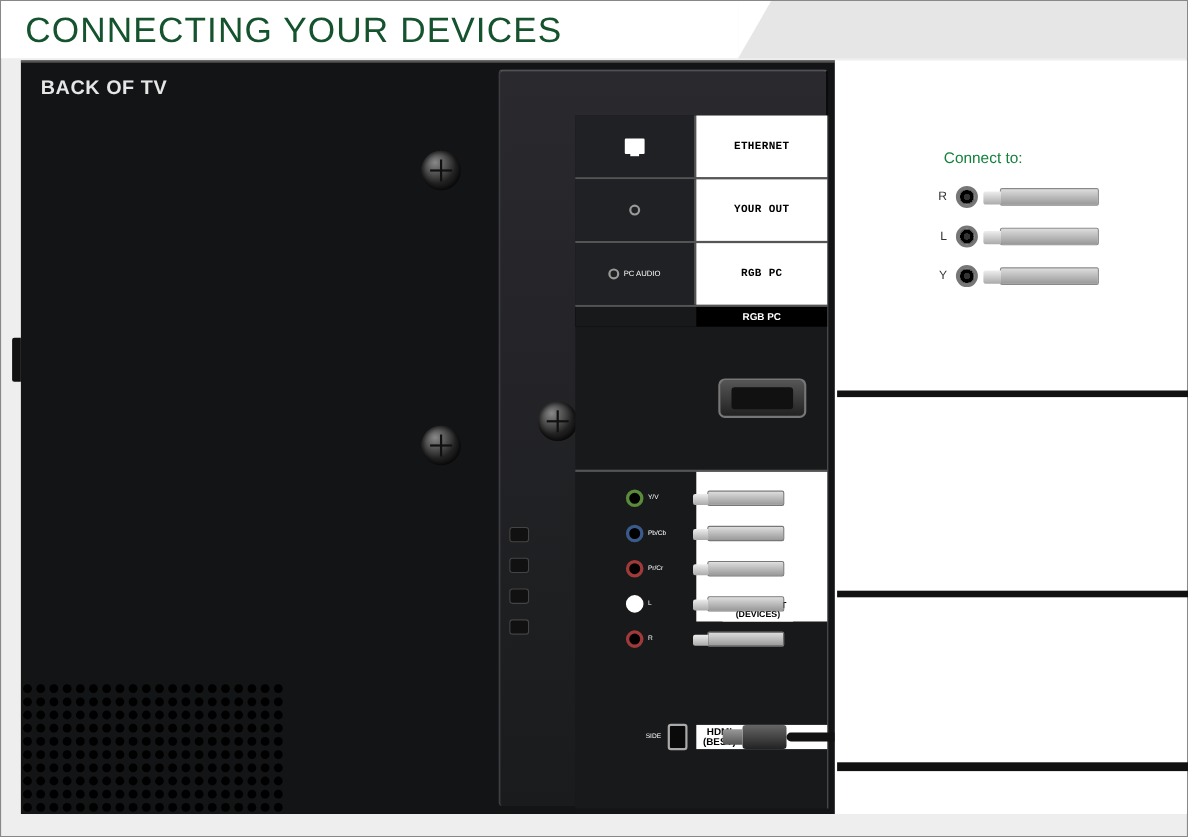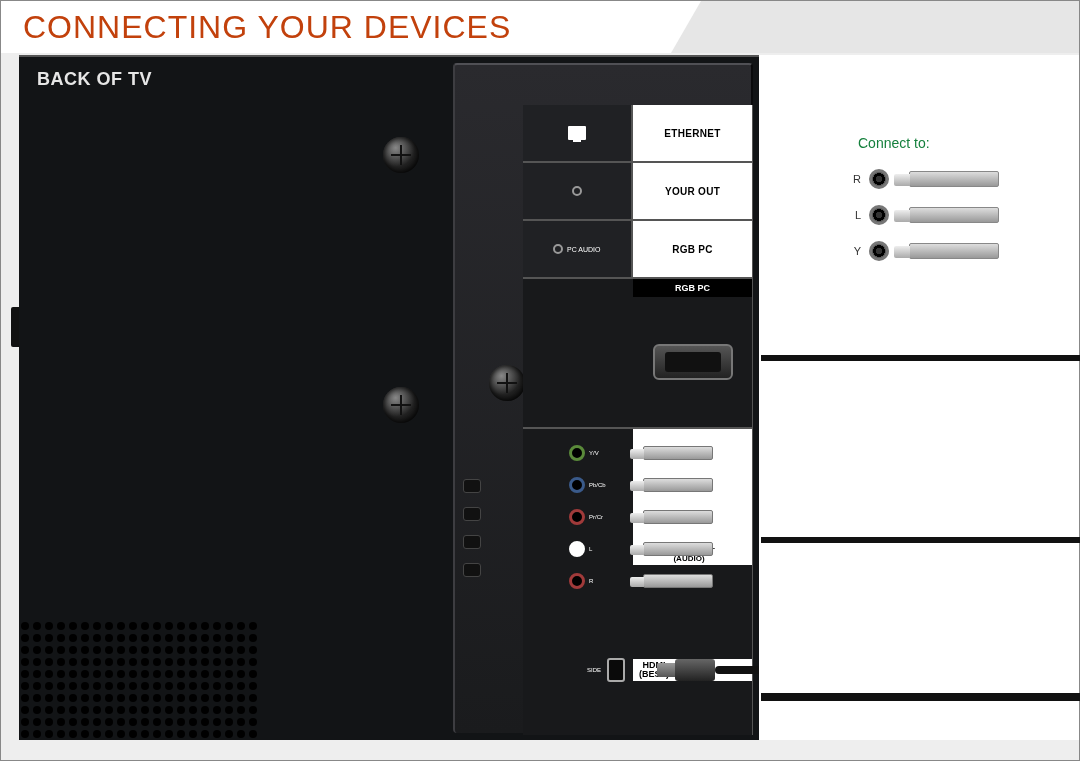--- a/index.html
+++ b/index.html
@@ -3,21 +3,21 @@
 <meta charset="utf-8">
 <style>
   * { box-sizing: border-box; margin: 0; padding: 0; }
   body { font-family: Arial, Helvetica, sans-serif; width: 1080px; height: 761px; overflow: hidden; background: #fff; position: relative; }
   .page { width: 1080px; height: 761px; position: relative; border: 1px solid #888; background: #eee; }
 
   
   .header-band { position: absolute; top: 0; left: 0; right: 0; height: 52px; background: #e6e6e6; }
   .header-angle { position: absolute; top: 0; left: 0; width: 670px; height: 52px; background: #fff; }
   .header-angle::after { content: ''; position: absolute; top: 0; right: -30px; width: 0; height: 0; border-top: 52px solid #fff; border-right: 30px solid transparent; }
-  .title { position: absolute; top: 8px; left: 22px; font-size: 32px; letter-spacing: 1px; color: #c2410c; font-weight: 300; }
+  .title { position: absolute; top: 8px; left: 22px; font-size: 32px; letter-spacing: 1px; color: #14532d; font-weight: 300; }
 
   .content { position: absolute; top: 54px; left: 18px; right: 0; bottom: 20px; }
   .tv-outer { position: absolute; top: 0; left: 0; width: 740px; height: 100%; background: #121416; border-top: 2px solid #555; }
   .subtitle { position: absolute; top: 12px; left: 18px; color: #e6e6e6; font-size: 18px; font-weight: 700; letter-spacing: 0.5px; }
   .note { position: absolute; top: 430px; left: 210px; color: #bbb; font-size: 13px; width: 200px; line-height: 1.3; }
 
   
   .speaker { position: absolute; bottom: 0; left: 0; width: 250px; height: 120px; overflow: hidden; }
   .speaker-dots { display: grid; grid-template-columns: repeat(20, 12px); grid-auto-rows: 12px; }
   .speaker-dots span { width: 8px; height: 8px; background: #000; border-radius: 50%; margin: 2px; display: block; }
@@ -33,21 +33,21 @@
   .screw3 { top: 300px; left: 34px; }
 
   .bumps { position: absolute; top: 400px; left: 8px; }
   .bumps div { width: 18px; height: 14px; background: #111; border: 1px solid #444; border-radius: 3px; margin: 14px 0; }
   .bump-side { position: absolute; top: 250px; left: -8px; width: 8px; height: 40px; background: #111; border-radius: 2px 0 0 2px; }
 
   
   .port-panel { position: absolute; top: 40px; left: 68px; width: 230px; height: 630px; background: #18191b; border-right: 1px solid #555; }
   .port-row { position: relative; height: 58px; border-bottom: 2px solid #555; display: flex; }
   .port-left { flex: 0 0 110px; background: #202124; border-right: 2px solid #555; display:flex; align-items:center; justify-content:center; }
-  .port-right { flex: 1; background: #fff; color: #000; font-size: 10px; font-weight: 700; display:flex; align-items:center; justify-content:center; letter-spacing: 0.3px; }
+  .port-right { flex: 1; background: #fff; color: #000; font-size: 10px; font-weight: 700; display:flex; align-items:center; justify-content:center; letter-spacing: 0.3px; font-family: Liberation Mono, monospace; }
 
   .jack-mini { width: 10px; height: 10px; border: 2px solid #999; border-radius: 50%; }
   .eth-icon { width: 18px; height: 14px; background: #fff; position: relative; border-radius: 1px; }
   .eth-icon::after{content:'';position:absolute;bottom:-2px;left:5px;width:8px;height:4px;background:#fff;}
   .pc-audio-lbl { color:#fff; font-size:7px; margin-left:4px; }
 
   .rgb-pc-header { background:#000; color:#fff; height:18px; font-size:9px; font-weight:700; display:flex; align-items:center; justify-content:center; border-left: 110px solid #18191b; }
   .vga-slot { height: 130px; background: transparent; display:flex; align-items:center; justify-content:center; }
   .vga { width: 80px; height: 36px; background: linear-gradient(#555,#222); border-radius: 6px; border: 2px solid #777; position:relative; }
   .vga::before { content:''; position:absolute; top:6px; left:10px; right:10px; bottom:6px; background:#111; border-radius:3px; }
@@ -356,21 +356,21 @@
           </div>
 
           <div class="rca-block" style="border-top:2px solid #555;">
             <div class="rca-white-bg"></div>
             <div class="rca-side-label">
               <span class="vlabel composite">COMPOSITE</span>
               <span class="vlabel good">(GOOD)</span>
             </div>
             <div class="component-lbl">
               <span>COMPONENT</span><br>
-              <span>(AUDIO)</span>
+              <span>(DEVICES)</span>
             </div>
 
             <div class="rca-row">
               <div class="rca-port">
                   <span class="rca-jack green"></span>
                   <span class="rca-lbl">Y/V</span>
                 </div>
               <div class="plug-wrap">
                   <div class="plug"></div>
                 </div>

